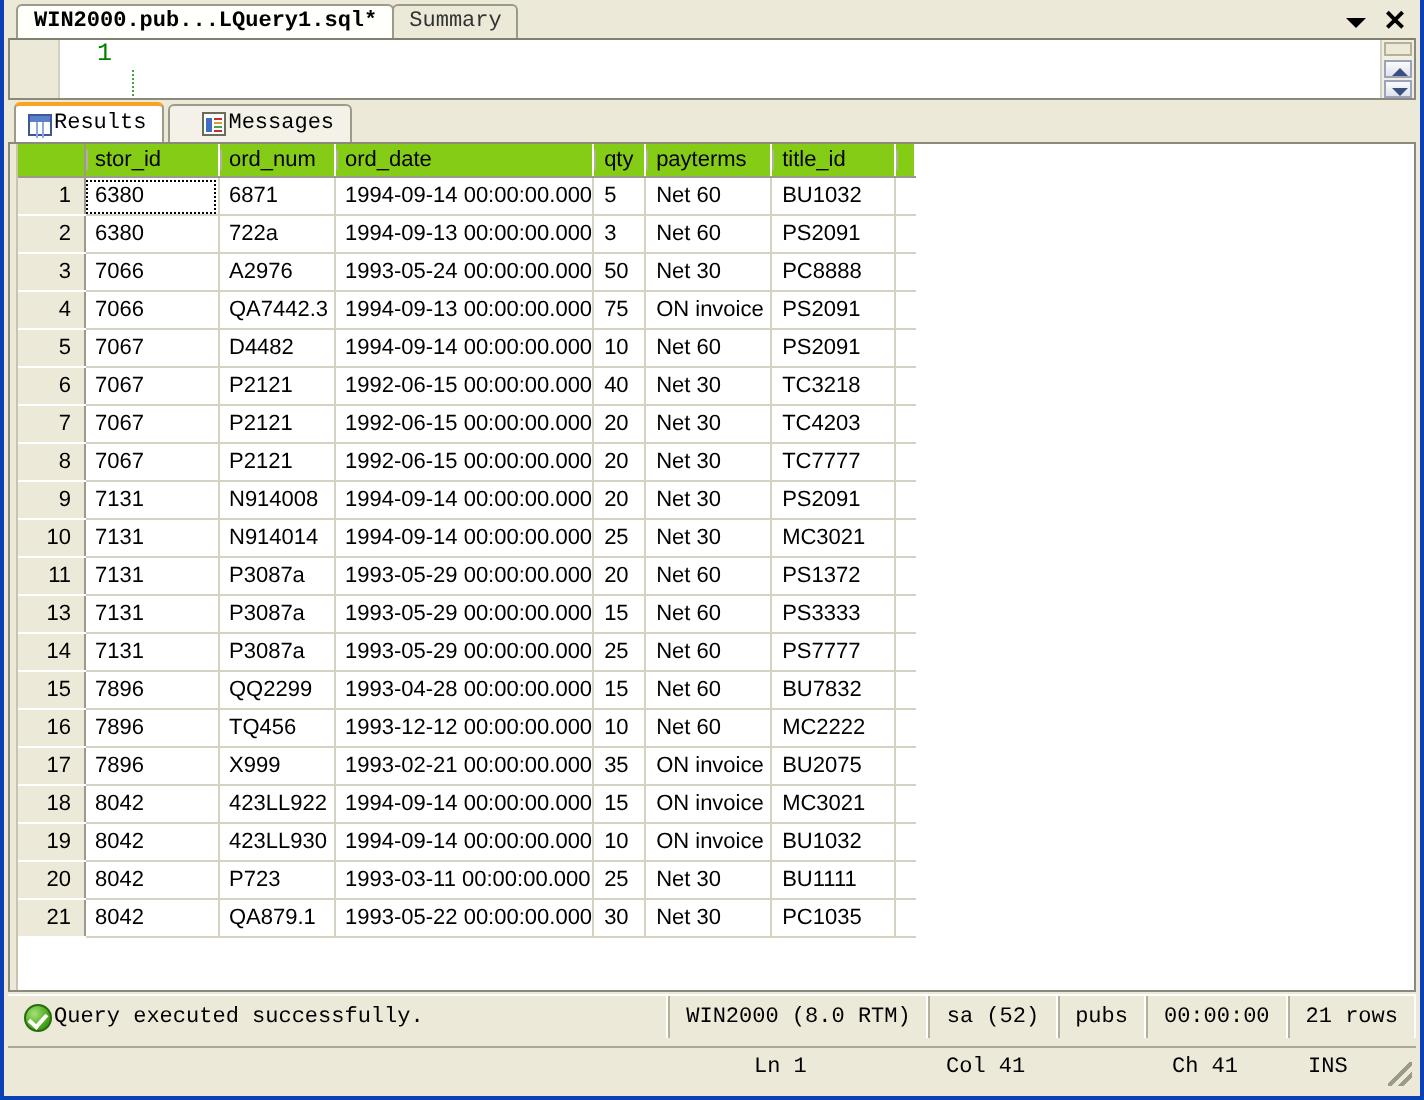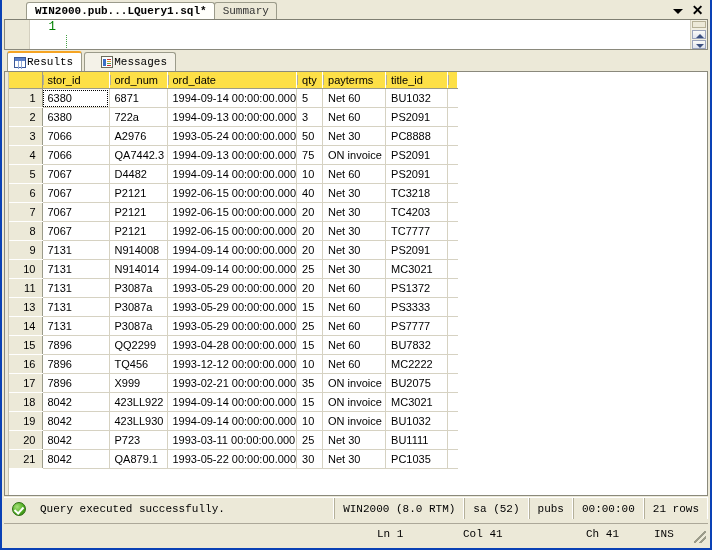--- a/index.html
+++ b/index.html
@@ -28,21 +28,21 @@
     flex-direction: column;
   }
 
   
   .tabstrip {
     position: relative;
     height: 19px;
     background: #ece9d8;
     display: flex;
     align-items: flex-end;
-    padding-left: 24px;
+    padding-left: 6px;
     flex: none;
   }
   .doctab {
     height: 17px;
     line-height: 16px;
     padding: 0 7px 0 8px;
     font-family: "Liberation Mono", monospace;
     font-size: 11px;
     font-weight: bold;
     color: #000;
@@ -278,21 +278,21 @@
     background: #ffffff;
   }
   table.results {
     border-collapse: collapse;
     font-family: "Liberation Sans", sans-serif;
     font-size: 11px;
     table-layout: fixed;
     background: #fff;
   }
   table.results th {
-    background: #fde047;
+    background: #84cc16;
     border-right: 1px solid #ffffff;
     border-bottom: 1px solid #9b9b8a;
     font-weight: normal;
     text-align: left;
     padding: 2px 4px 2px 5px;
     height: 16px;
     box-sizing: border-box;
     color: #000;
     position: relative;
     white-space: nowrap;
@@ -343,21 +343,21 @@
     display: flex;
     align-items: stretch;
     font-family: "Liberation Mono", monospace;
     font-size: 11px;
     color: #000;
     margin: 1px 2px 0 2px;
   }
   .sb-cell {
     display: flex;
     align-items: center;
-    gap: 14px;
+    gap: 1px;
     padding: 0 8px;
     border-left: 1px solid #b4b09a;
     border-right: 1px solid #ffffff;
     white-space: nowrap;
   }
   .sb-cell.first { border-left: none; flex: 1; }
   .check-icon {
     width: 14px; height: 14px;
     border-radius: 50%;
     background: radial-gradient(circle at 35% 32%, #a8e07a 0%, #4fae20 55%, #2f7a10 100%);
@@ -384,21 +384,21 @@
     display: flex;
     align-items: center;
     font-family: "Liberation Mono", monospace;
     font-size: 11px;
     color: #000;
     position: relative;
     margin: 4px 2px;
   }
   .sb2-cell { position: absolute; white-space: nowrap; }
   .sb2-ln   { left: 373px; }
-  .sb2-col  { left: 459px; }
+  .sb2-col  { left: 469px; }
   .sb2-ch   { left: 582px; }
   .sb2-ins  { left: 650px; }
   .grip {
     position: absolute;
     right: 2px; bottom: 1px;
     width: 12px; height: 12px;
     background:
       linear-gradient(135deg, transparent 45%, #9b9b8a 45%, #9b9b8a 58%, transparent 58%),
       linear-gradient(135deg, transparent 70%, #9b9b8a 70%, #9b9b8a 83%, transparent 83%);
   }

